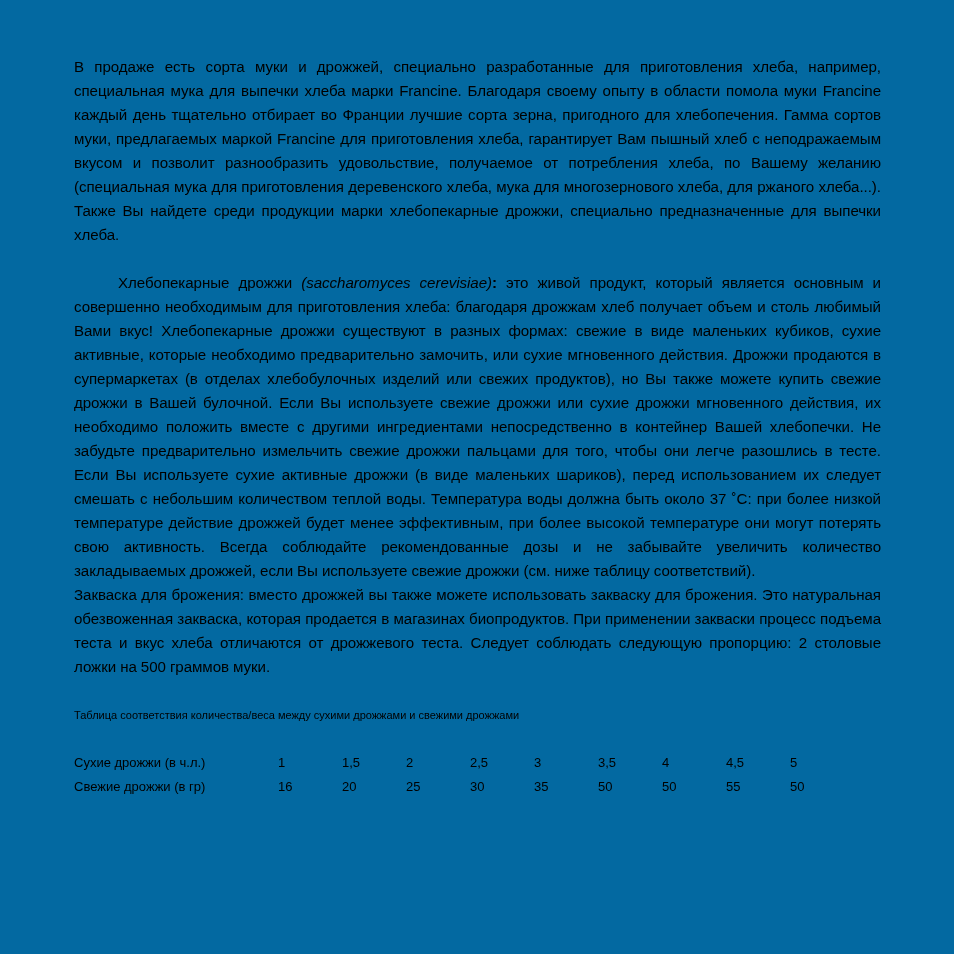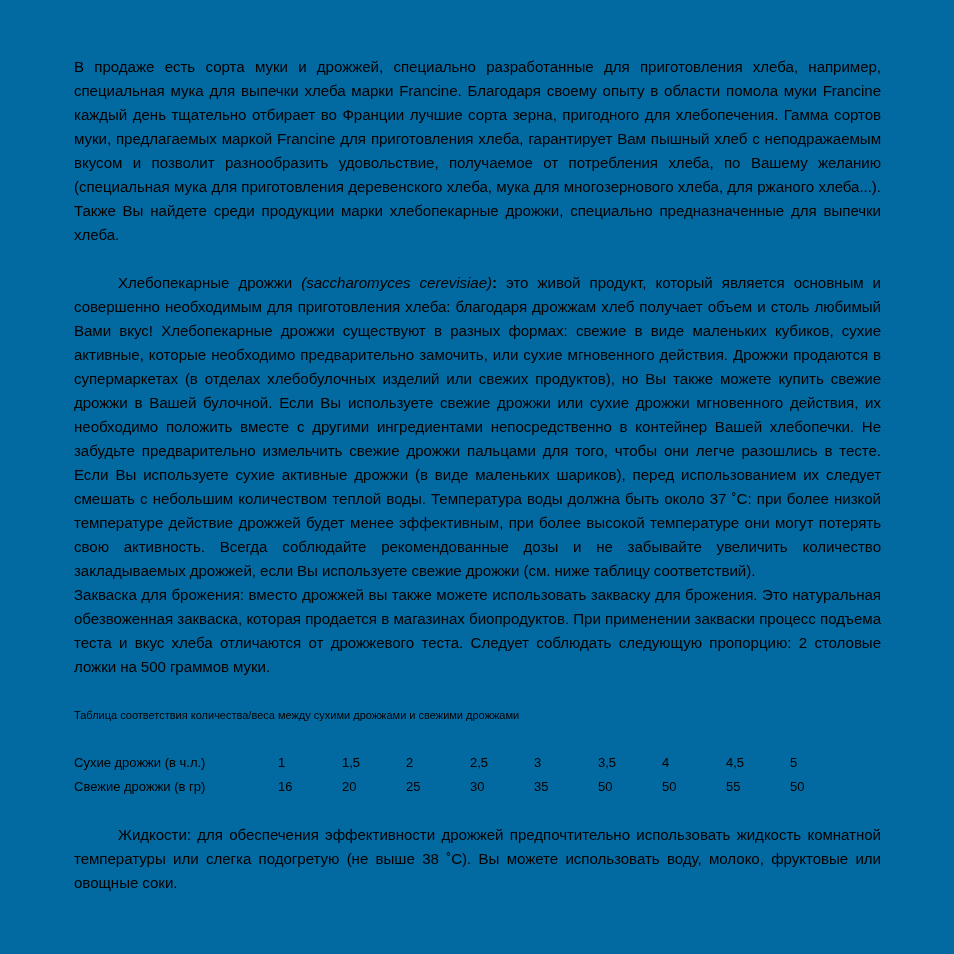--- a/index.html
+++ b/index.html
@@ -125,17 +125,16 @@
         <td class="val">50</td>
         <td class="val">50</td>
         <td class="val">55</td>
         <td class="val">50</td>
       </tr>
     </tbody>
   </table>
 
   <div class="spacer-lg"></div>
 
-  <p class="para"><span class="lead-in">Жидкости:</span><span> для обеспечения эффективности дрожжей предпочтительно использовать жидкость комнатной температуры или слегка подогретую (не выше 38 ˚С). Вы можете использовать воду, молоко, фруктовые или овощные соки.</span></p>
 
   <div class="spacer-lg"></div>
 
 </div>
 
 </body></html>

